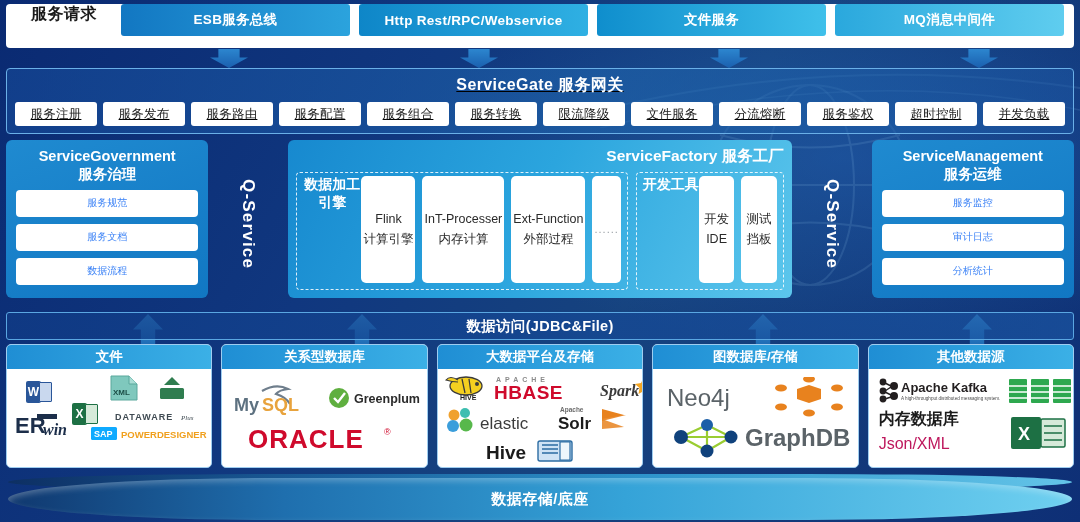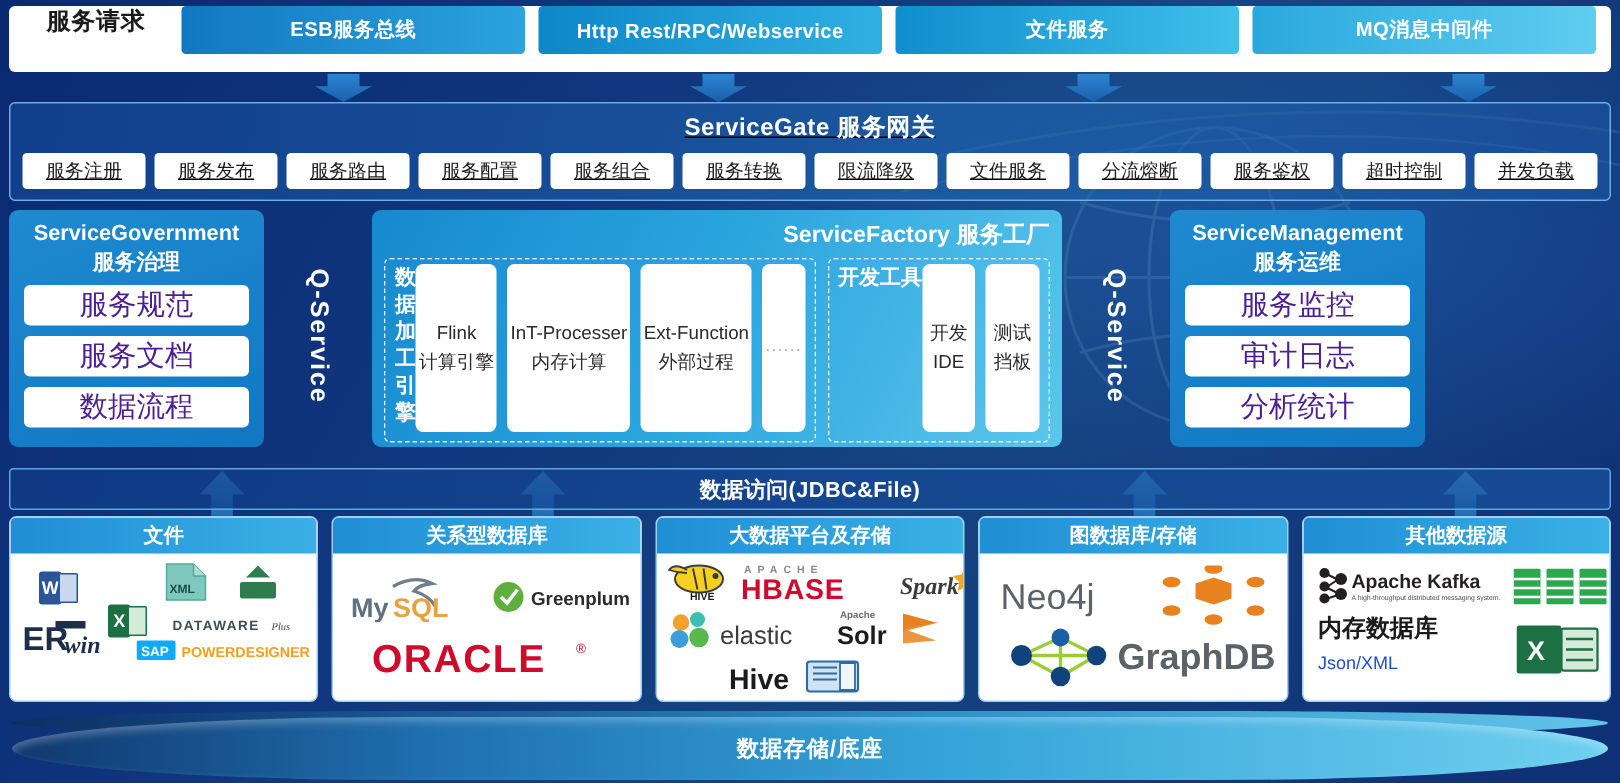--- a/index.html
+++ b/index.html
@@ -62,33 +62,33 @@
   .gate-tags {
     display: flex; gap: 6px; padding: 6px 8px 0 8px;
   }
   .gtag {
     flex: 1 1 0; height: 24px; background: #fff; border-radius: 3px;
     display: flex; align-items: center; justify-content: center;
     font-size: 12.5px; color: #1b1b1b; letter-spacing: .2px;
   }
 
   
-  .mid { position: absolute; left: 6px; top: 140px; width: 944px; height: 168px; display: flex; gap: 19px; }
+  .mid { position: absolute; left: 6px; top: 140px; width: 1068px; height: 168px; display: flex; gap: 19px; }
 
   .col-gov, .col-mgmt {
     width: 212px; height: 158px; border-radius: 6px;
     background: linear-gradient(160deg,#1f8ad0 0%, #1177c3 100%);
     padding: 8px 10px 0 10px;
   }
   .col-title-en { color: #fff; font-size: 14.5px; font-weight: bold; text-align: center; line-height: 1.15; }
   .col-title-cn { color: #fff; font-size: 14.5px; font-weight: bold; text-align: center; margin-bottom: 6px; }
   .col-item {
     height: 27px; background: #fff; border-radius: 4px; margin-bottom: 7px;
     display: flex; align-items: center; justify-content: center;
-    font-size: 19px; color: #4c1d95;
+    font-size: 10px; color: #3b82f6;
   }
 
   .qservice {
     width: 44px; display: flex; align-items: center; justify-content: center;
   }
   .qservice span {
     writing-mode: vertical-rl; color: #fff; font-size: 17px; font-weight: bold;
     letter-spacing: 1.2px;
   }
 
@@ -463,21 +463,21 @@
             <rect x="22" y="0" width="18" height="24" rx="1"></rect>
             <rect x="44" y="0" width="18" height="24" rx="1"></rect>
           </g>
           <g stroke="#fff" stroke-width="1.6">
             <path d="M0 7 h18 M0 13 h18 M0 19 h18"></path>
             <path d="M22 7 h18 M22 13 h18 M22 19 h18"></path>
             <path d="M44 7 h18 M44 13 h18 M44 19 h18"></path>
           </g>
         </svg>
         <div class="txt" style="left:10px;top:40px;font-size:16px;font-weight:bold;color:#1b1b1b">内存数据库</div>
-        <div class="txt" style="left:10px;top:66px;font-size:12px;color:#1d4ed8">Json/XML</div>
+        <div class="txt" style="left:10px;top:66px;font-size:16px;color:#be185d">Json/XML</div>
         <svg class="lg" style="left:142px;top:44px;width:56px;height:40px">
           <rect x="0" y="4" width="30" height="32" rx="2" fill="#1d7044"></rect>
           <text x="7" y="27" font-family="Liberation Sans" font-size="18" font-weight="bold" fill="#fff">X</text>
           <rect x="30" y="6" width="24" height="28" rx="1.5" fill="#d6ead9" stroke="#1d7044" stroke-width="1.5"></rect>
           <g stroke="#1d7044" stroke-width="1.6">
               <path d="M33 13 h18 M33 20 h18 M33 27 h18"></path>
             </g>
         </svg>
       </div>
     </div>

